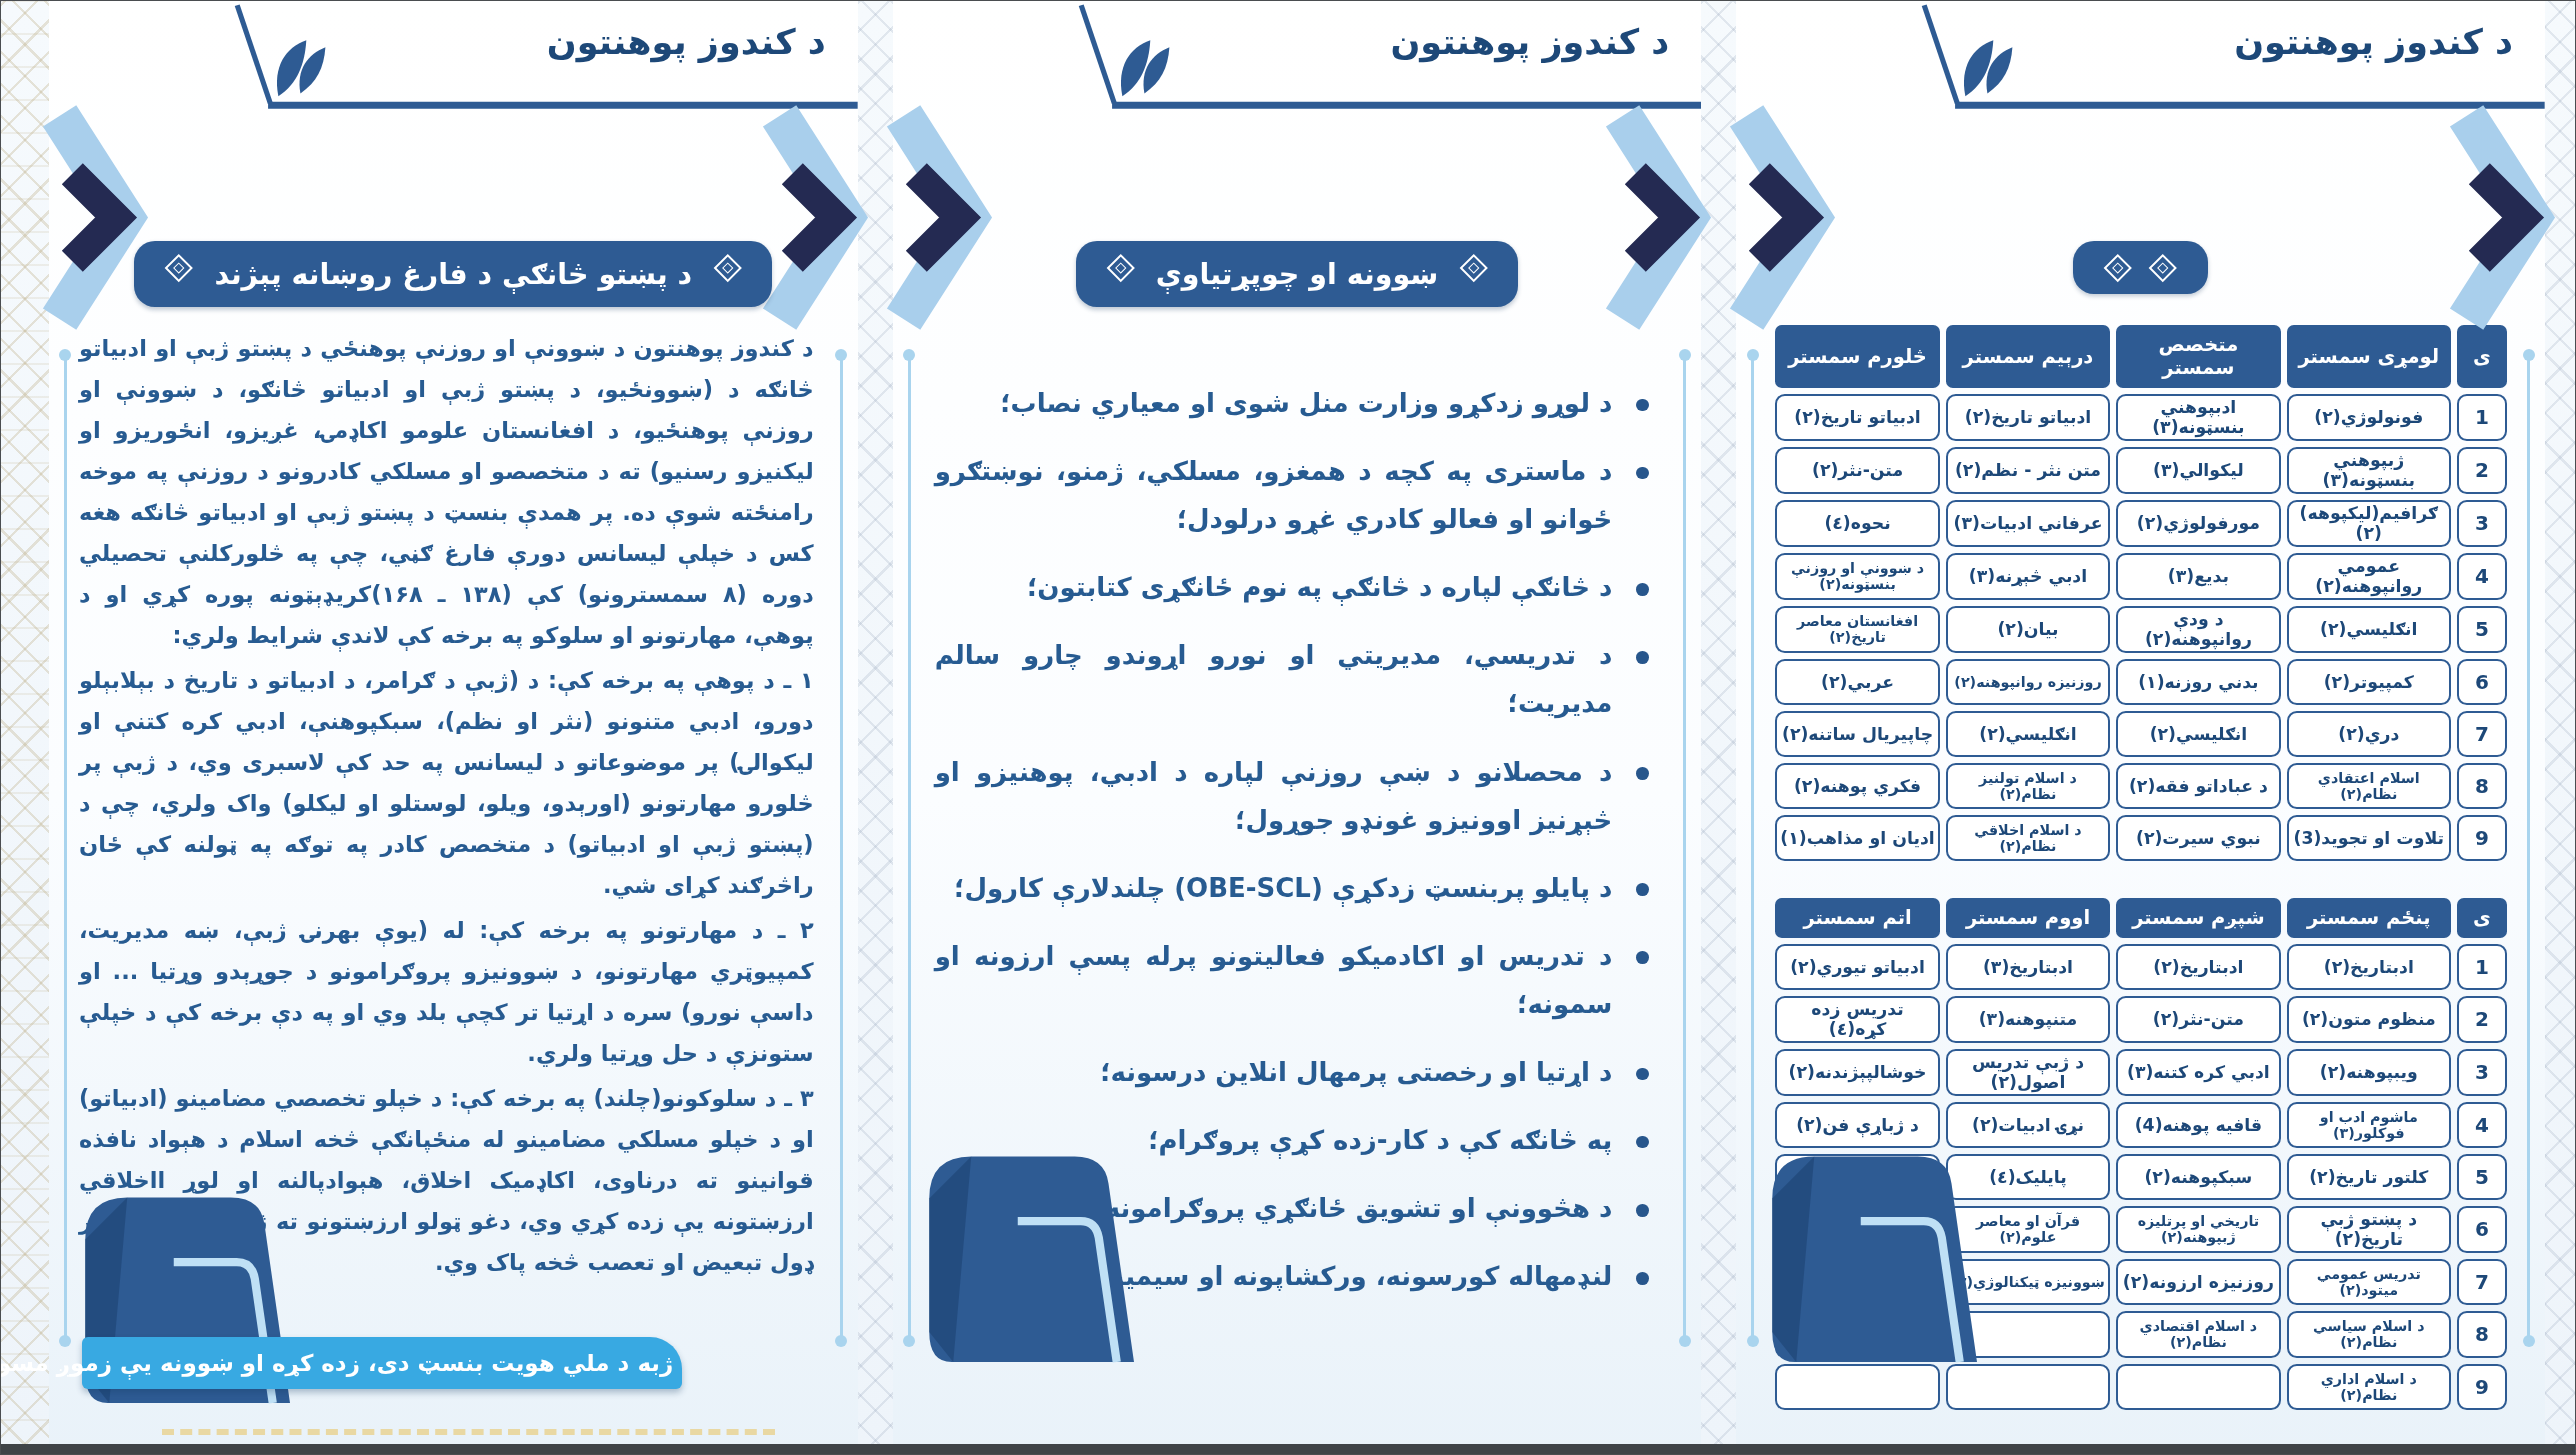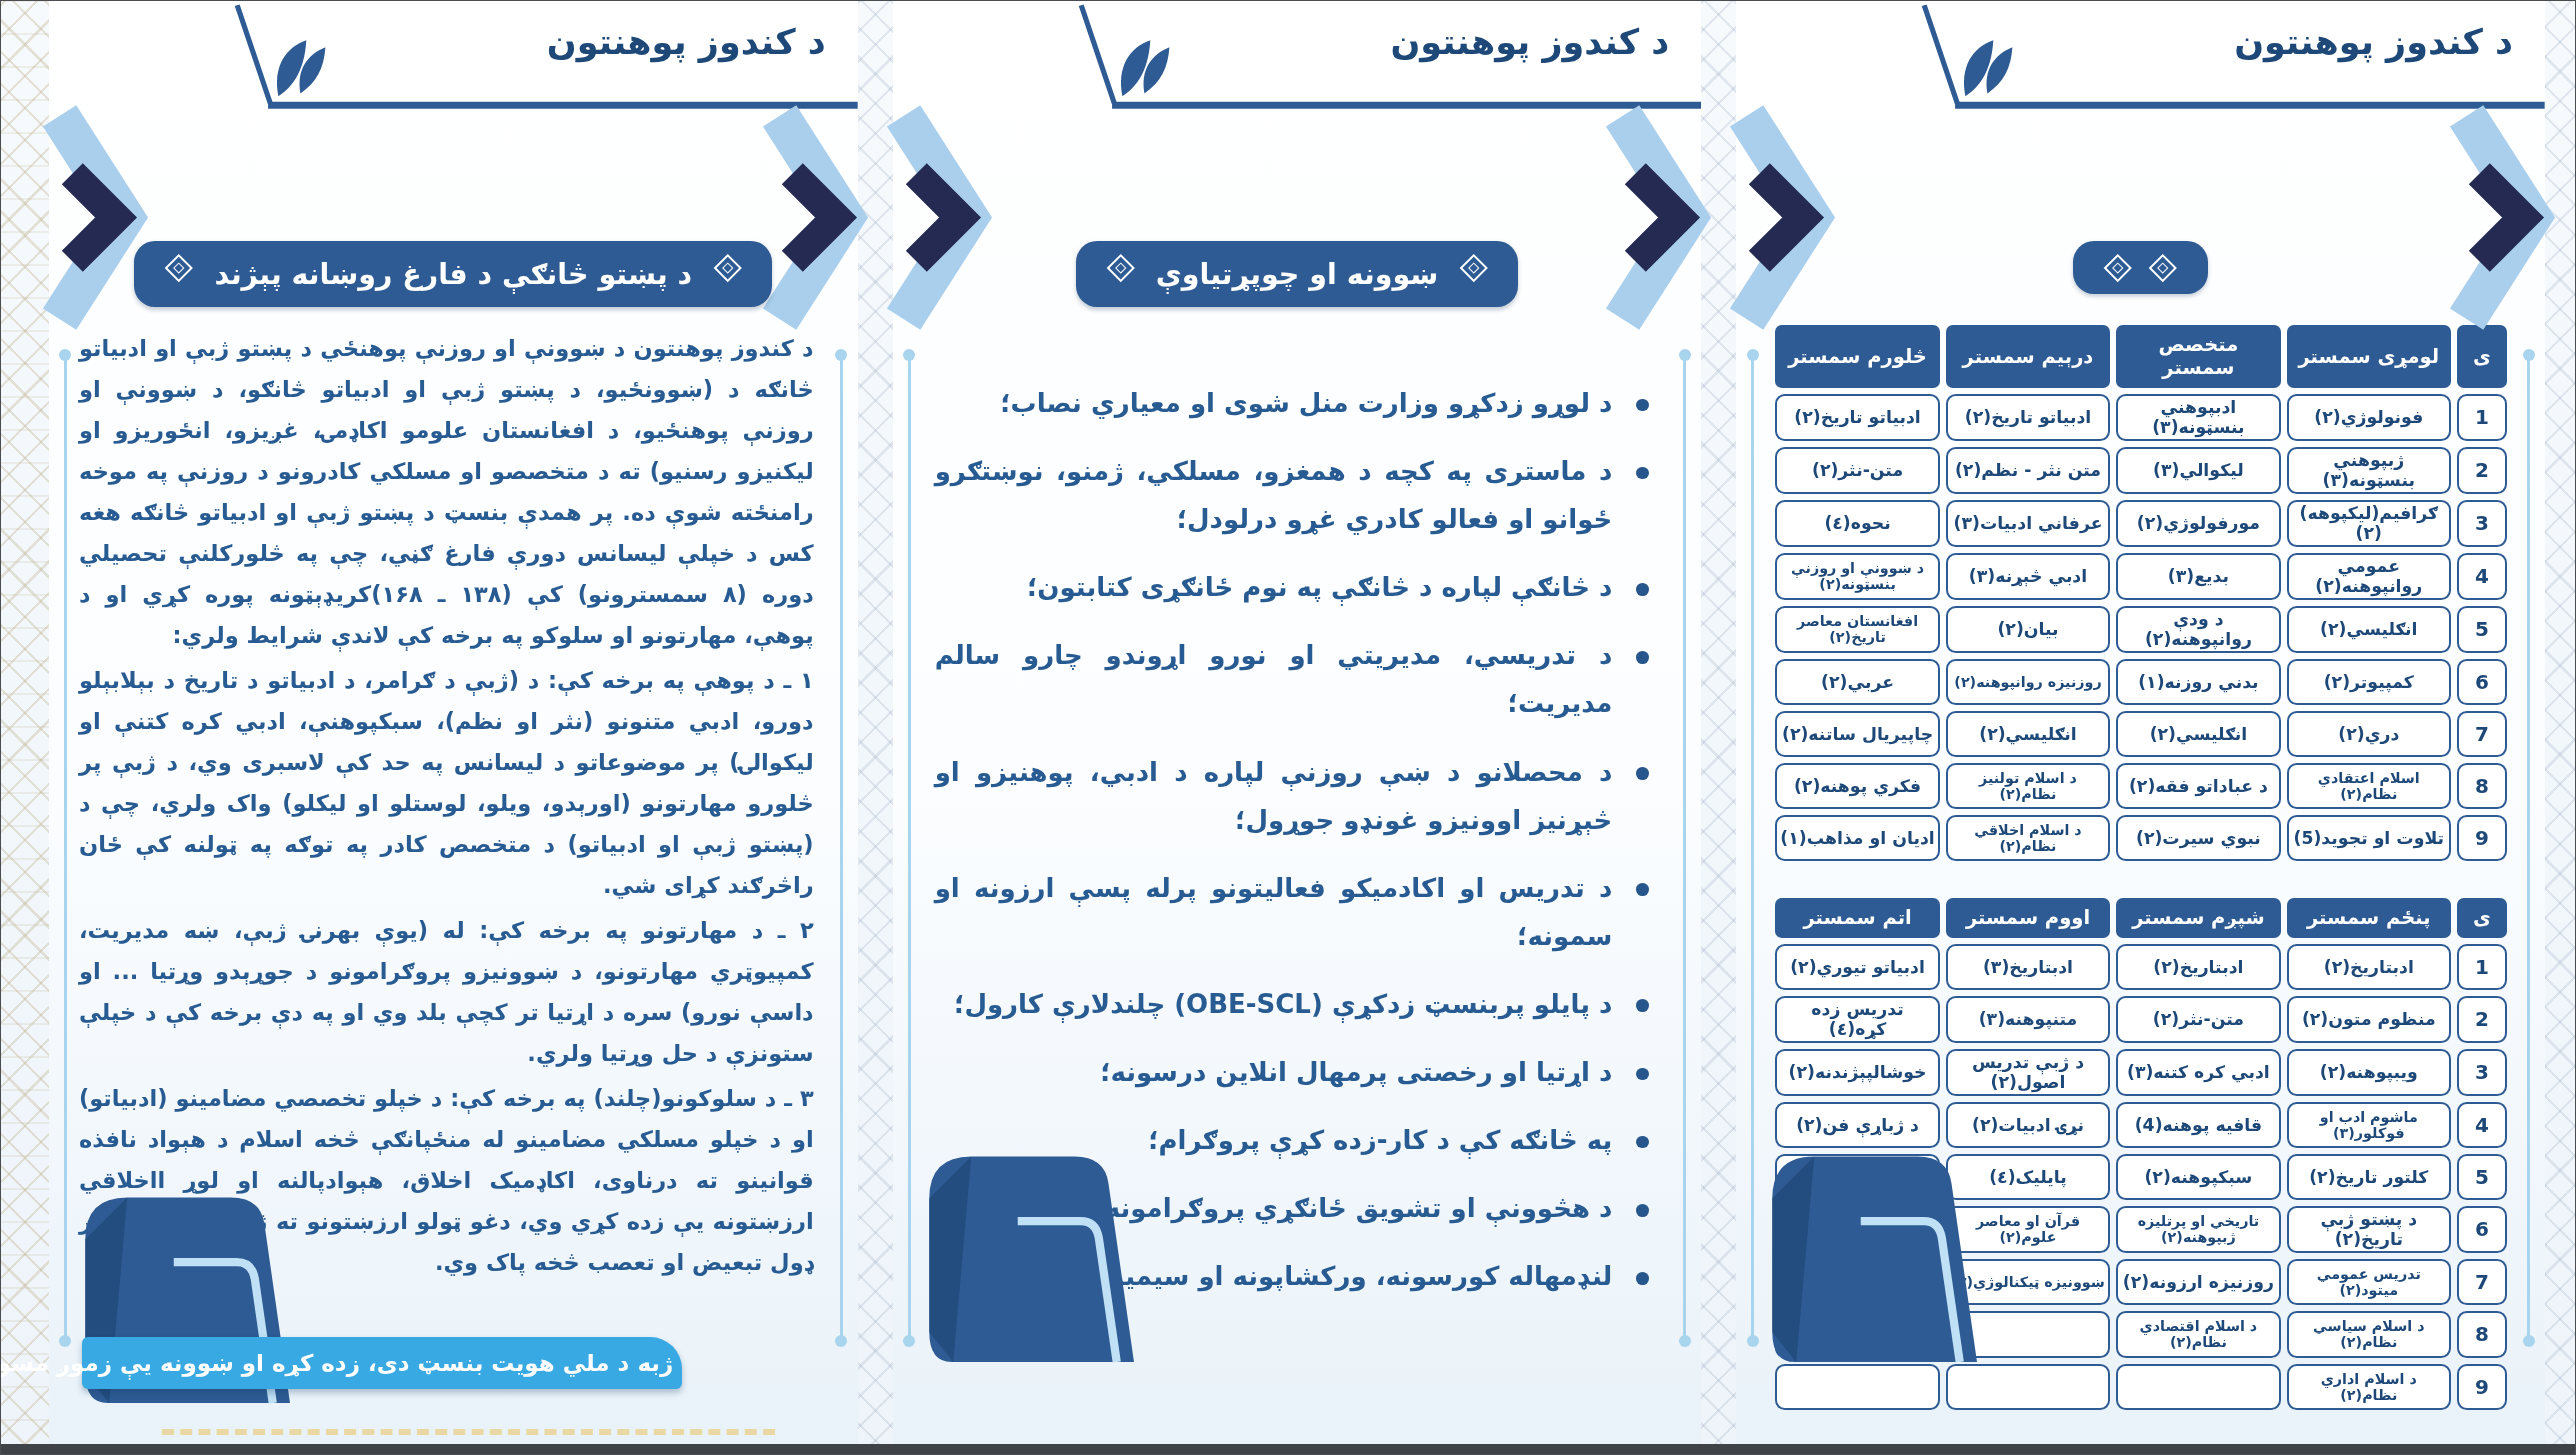--- a/index.html
+++ b/index.html
@@ -214,21 +214,21 @@
           </tr>
           <tr>
             <td class="num">8</td>
             <td class="small">اسلام اعتقادي نظام(۲)</td>
             <td>د عباداتو فقه(۲)</td>
             <td class="small">د اسلام تولنیز نظام(۲)</td>
             <td>فکري پوهنه(۲)</td>
           </tr>
           <tr>
             <td class="num">9</td>
-            <td>تلاوت او تجوید(5)</td>
+            <td>تلاوت او تجوید(3)</td>
             <td>نبوي سیرت(۲)</td>
             <td class="small">د اسلام اخلاقي نظام(۲)</td>
             <td>ادیان او مذاهب(۱)</td>
           </tr>
         </tbody>
       </table>
     <table class="sem-table">
         <thead>
           <tr>
             <th class="num">ی</th>
@@ -333,22 +333,22 @@
       <span class="btxt">ښوونه او چوپړتیاوې</span>
       <span class="orn"></span>
     </div>
 
     <ul class="bullets">
         <li>د لوړو زدکړو وزارت منل شوی او معیاري نصاب؛</li>
         <li>د ماستری په کچه د همغزو، مسلکي، ژمنو، نوښتګرو ځوانو او فعالو کادري غړو درلودل؛</li>
         <li>د څانګې لپاره د څانګې په نوم ځانګړی کتابتون؛</li>
         <li>د تدریسي، مدیریتي او نورو اړوندو چارو سالم مدیریت؛</li>
         <li>د محصلانو د ښې روزنې لپاره د ادبي، پوهنیزو او څېړنیز اوونیزو غونډو جوړول؛</li>
+        <li>د پایلو پربنسټ زدکړې (OBE-SCL) چلندلارې کارول؛</li>
         <li>د تدریس او اکادمیکو فعالیتونو پرله پسې ارزونه او سمونه؛</li>
-        <li>د پایلو پربنسټ زدکړې (OBE-SCL) چلندلارې کارول؛</li>
         <li>د اړتیا او رخصتی پرمهال انلاین درسونه؛</li>
         <li>په څانګه کې د کار-زده کړې پروګرام؛</li>
         <li>د هڅوونې او تشویق ځانګړي پروګرامونه؛</li>
         <li>لنډمهاله کورسونه، ورکشاپونه او سیمینارونه؛</li>
       </ul>
 
     <svg class="corner" viewBox="0 0 330 300">
         <use href="#sym-corner"></use>
       </svg>
   </section>

